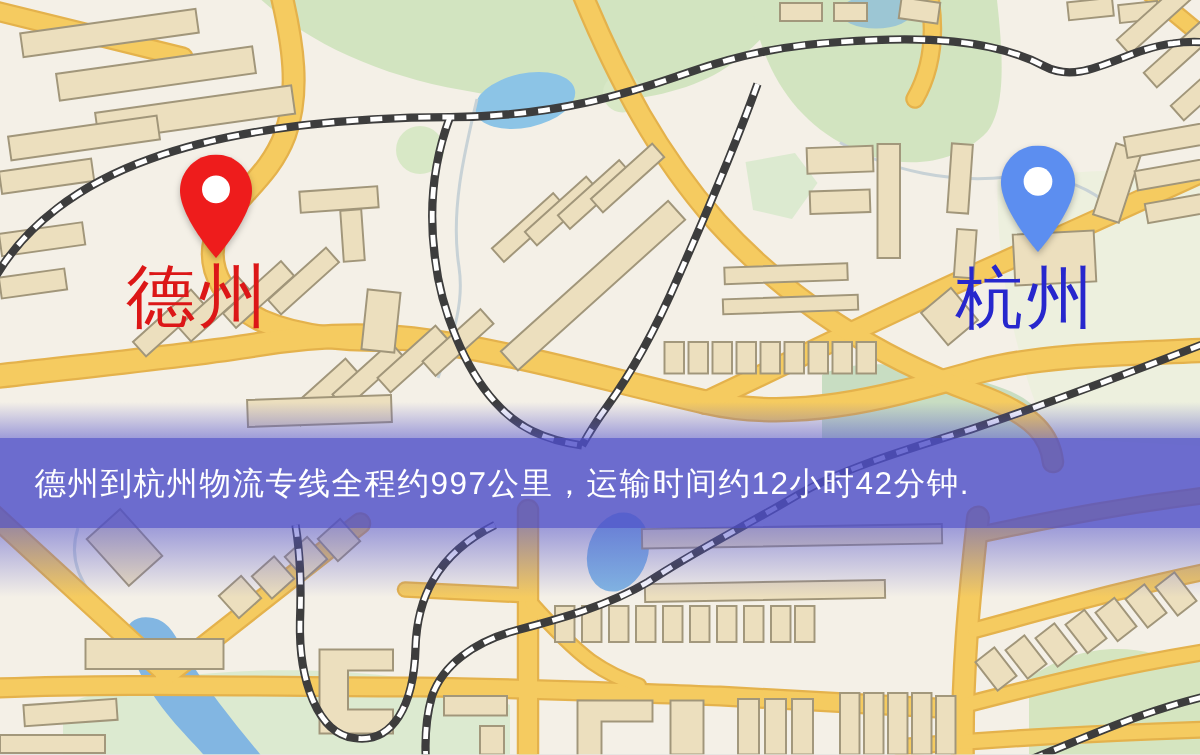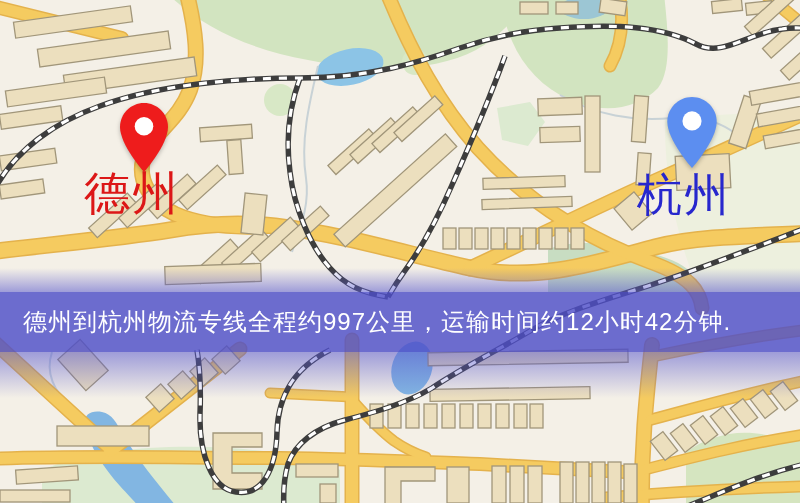--- a/index.html
+++ b/index.html
@@ -16,36 +16,36 @@
   .rail-base path{fill:none;stroke:var(--rail-dark,#3d3d3d);stroke-width:5.5;}
   .rail-dash path{fill:none;stroke:#ffffff;stroke-width:3.2;stroke-dasharray:8 8;}
   .bld{fill:var(--building-fill,#ecdfbe);stroke:var(--building-stroke,#a1967a);stroke-width:1.3;}
   .park{stroke:none;}
   .stream{fill:none;stroke:#c8d2d6;stroke-width:2;}
 
   .marker{position:absolute;}
   .pin{display:block;filter:drop-shadow(0 2px 2px rgba(0,0,0,0.25));}
   .city-label{
     position:absolute;font-size:46px;font-weight:400;line-height:1;
-    letter-spacing:2px;white-space:nowrap;font-family:Liberation Mono, monospace;
+    letter-spacing:2px;white-space:nowrap;
   }
   .origin .city-label{color:var(--origin-label,#dc1717);}
   .destination .city-label{color:var(--destination-label,#2727cd);font-size:45px;}
 
   .banner-fade-top{
     position:absolute;left:0;top:268px;width:800px;height:24px;
     background:linear-gradient(to bottom, rgba(105,105,215,0), rgba(88,88,205,0.55));
   }
   .banner-core{
     position:absolute;left:0;top:292px;width:800px;height:60px;
     background:rgba(78,78,200,0.82);
     display:flex;align-items:center;
   }
   .banner-core .route-text{
-    color:var(--banner-text,#ffffff);font-size:24px;letter-spacing:1px;
+    color:var(--banner-text,#ffffff);font-size:21px;letter-spacing:1px;
     padding-left:23px;white-space:nowrap;
   }
   .banner-fade-bottom{
     position:absolute;left:0;top:352px;width:800px;height:46px;
     background:linear-gradient(to bottom, rgba(88,88,205,0.55), rgba(120,120,225,0));
   }
 </style>
 </head>
 <body>
 

